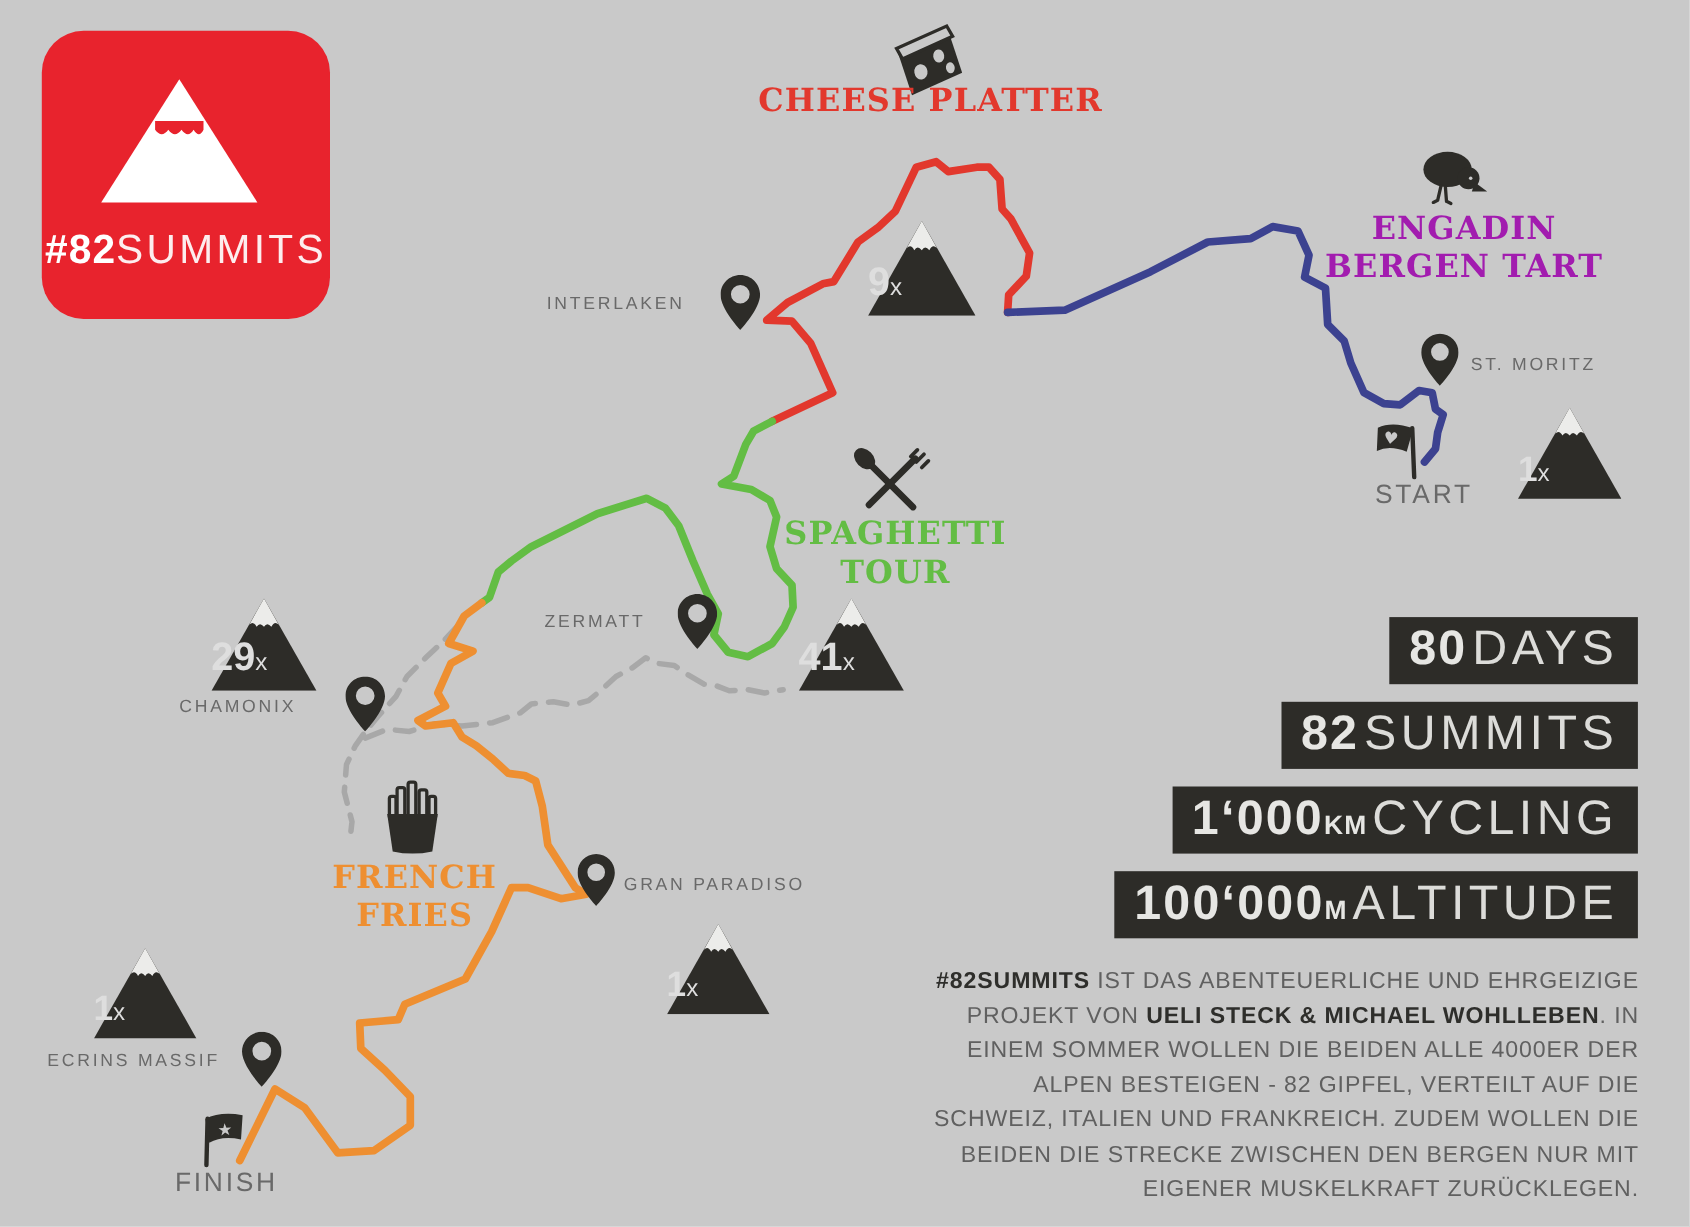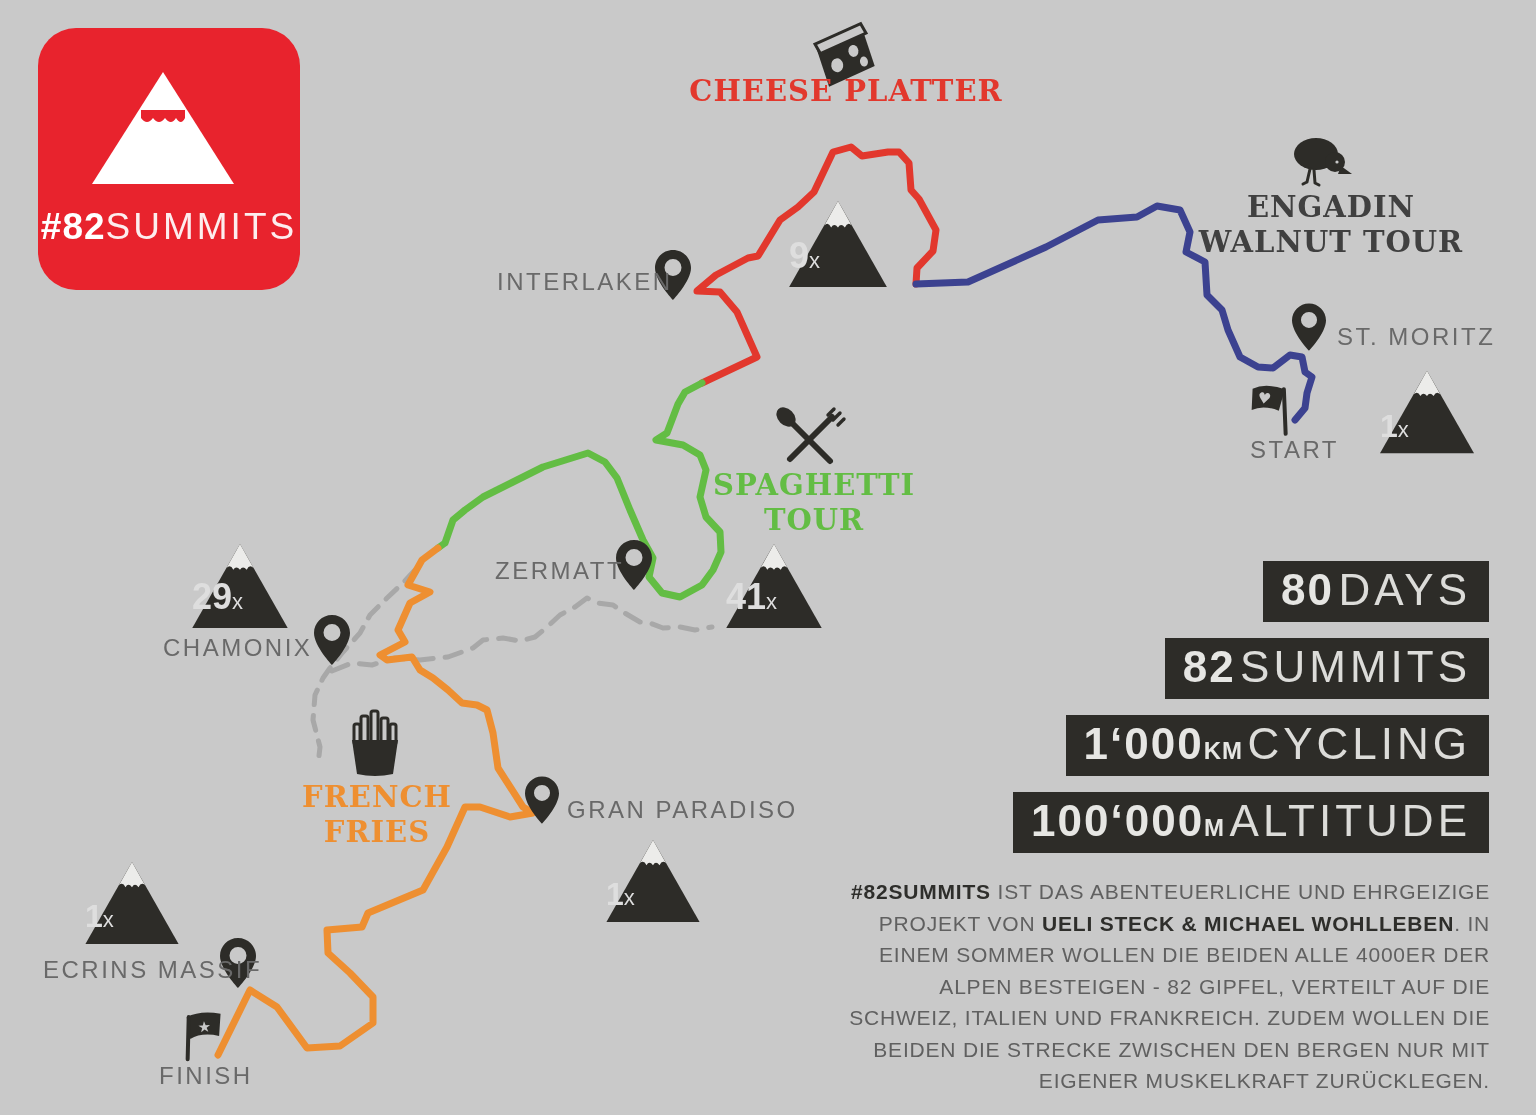--- a/index.html
+++ b/index.html
@@ -25,27 +25,27 @@
   .logo-text .word{font-weight:400;opacity:.92;letter-spacing:3px;}
 
   
   .route-title{
     position:absolute;transform:translateX(-50%);
     font-family:"DejaVu Serif", serif;font-weight:700;
     text-align:center;line-height:35px;font-size:29px;letter-spacing:1px;
     white-space:nowrap;
   }
   .t-red{color:#e2382d;}
-  .t-blue{color:#404040;}
+  .t-blue{color:#a21caf;}
   .t-green{color:#63bd44;}
   .t-orange{color:#ee8f31;}
 
   
   .place-label{
-    position:absolute;color:#696969;font-size:24px;letter-spacing:2.5px;
+    position:absolute;color:#696969;font-size:16px;letter-spacing:2.5px;
     white-space:nowrap;
   }
   .flag-label{
     position:absolute;color:#696969;font-size:24px;letter-spacing:2.5px;
     white-space:nowrap;
   }
 
   
   .pin,.flag,.icon{position:absolute;}
 
@@ -130,21 +130,21 @@
     <svg width="64" height="56" viewBox="0 0 64 56">
       <ellipse cx="26" cy="22" rx="22" ry="16" fill="#2d2c28"></ellipse>
       <circle cx="45" cy="30" r="10" fill="#2d2c28"></circle>
       <polygon points="51,34 62,42 48,42" fill="#2d2c28"></polygon>
       <circle cx="47" cy="30" r="1.6" fill="#c9c9c9"></circle>
       <path d="M20,37 L17,50 M24,38 L25,51 M17,50 l-4,2 M25,51 l4,2" stroke="#2d2c28" stroke-width="3" fill="none" stroke-linecap="round"></path>
     </svg>
   </div>
   <div class="route-title t-blue" style="left:1331px;top:190px;">
     <div>ENGADIN</div>
-    <div>WALNUT TOUR</div>
+    <div>BERGEN TART</div>
   </div>
 
   <div class="icon" style="left:772px;top:405px;">
     <svg width="76" height="68" viewBox="0 0 76 68">
       <g stroke="#2d2c28" stroke-width="6" stroke-linecap="round">
         <line x1="16" y1="14" x2="58" y2="56"></line>
         <line x1="60" y1="12" x2="18" y2="54"></line>
       </g>
       <ellipse cx="14" cy="12" rx="11" ry="8" fill="#2d2c28" transform="rotate(45 14 12)"></ellipse>
       <g stroke="#2d2c28" stroke-width="3.4" stroke-linecap="round">

